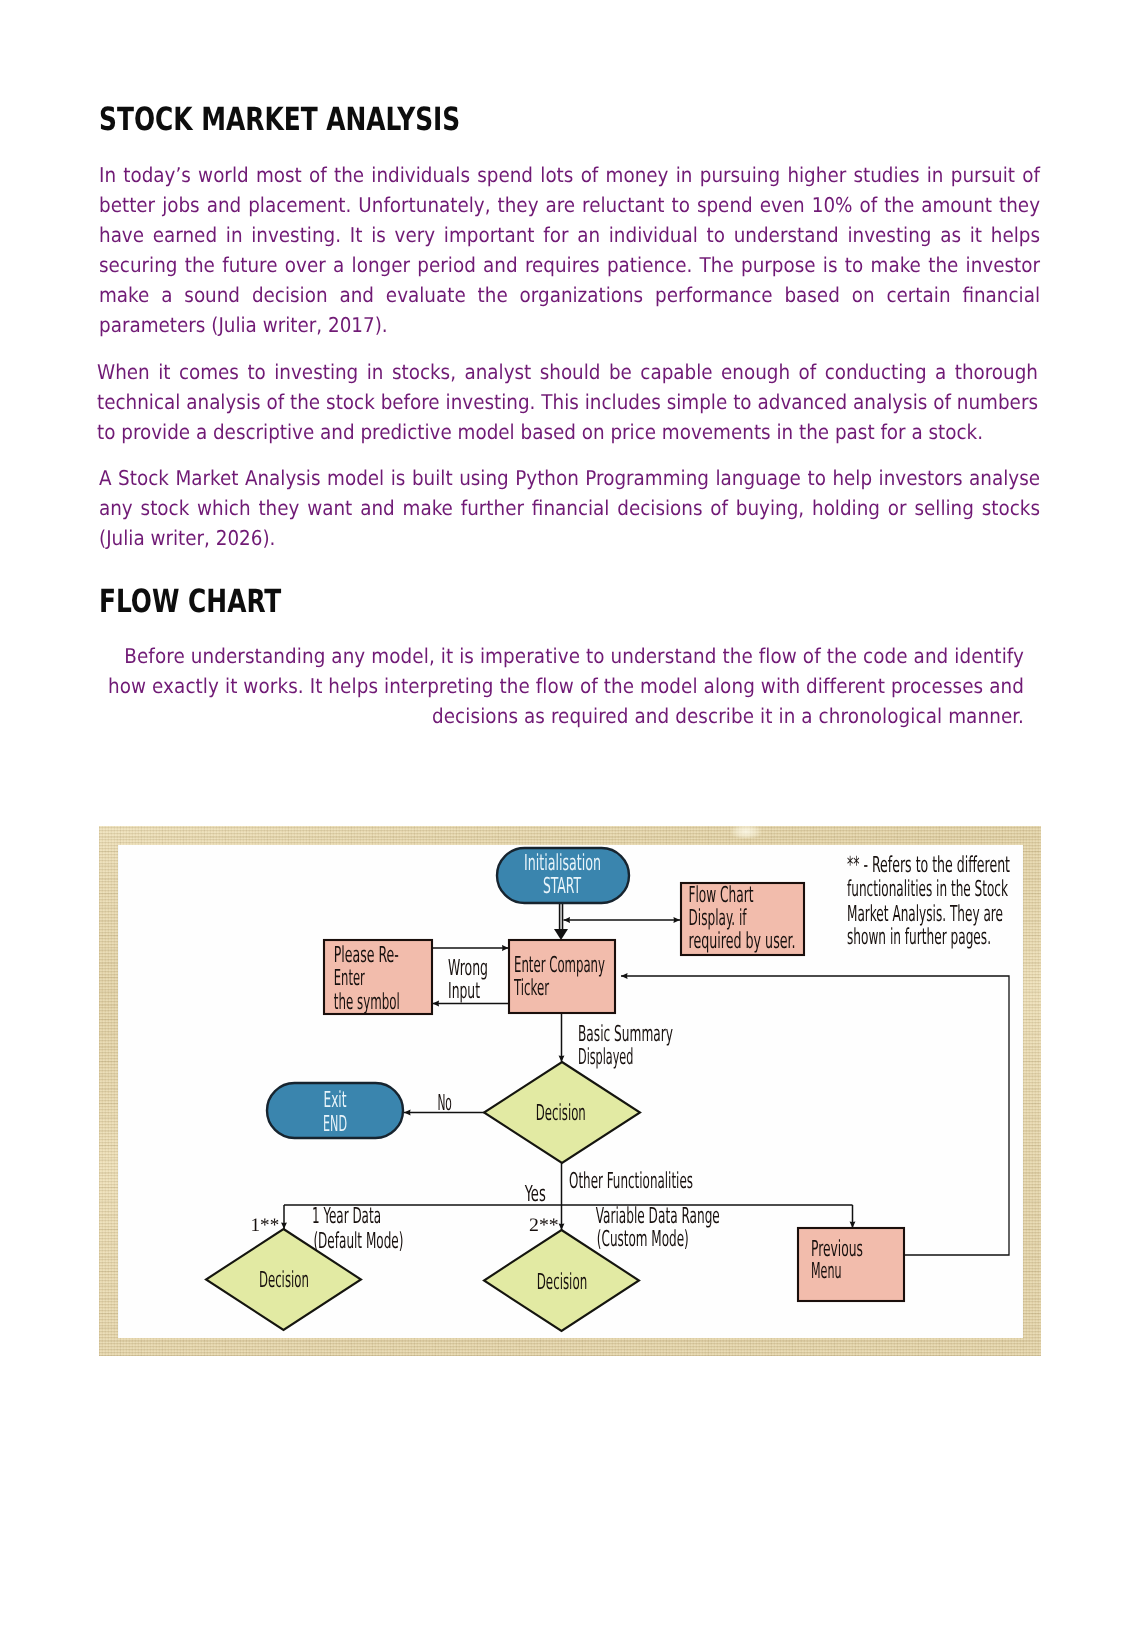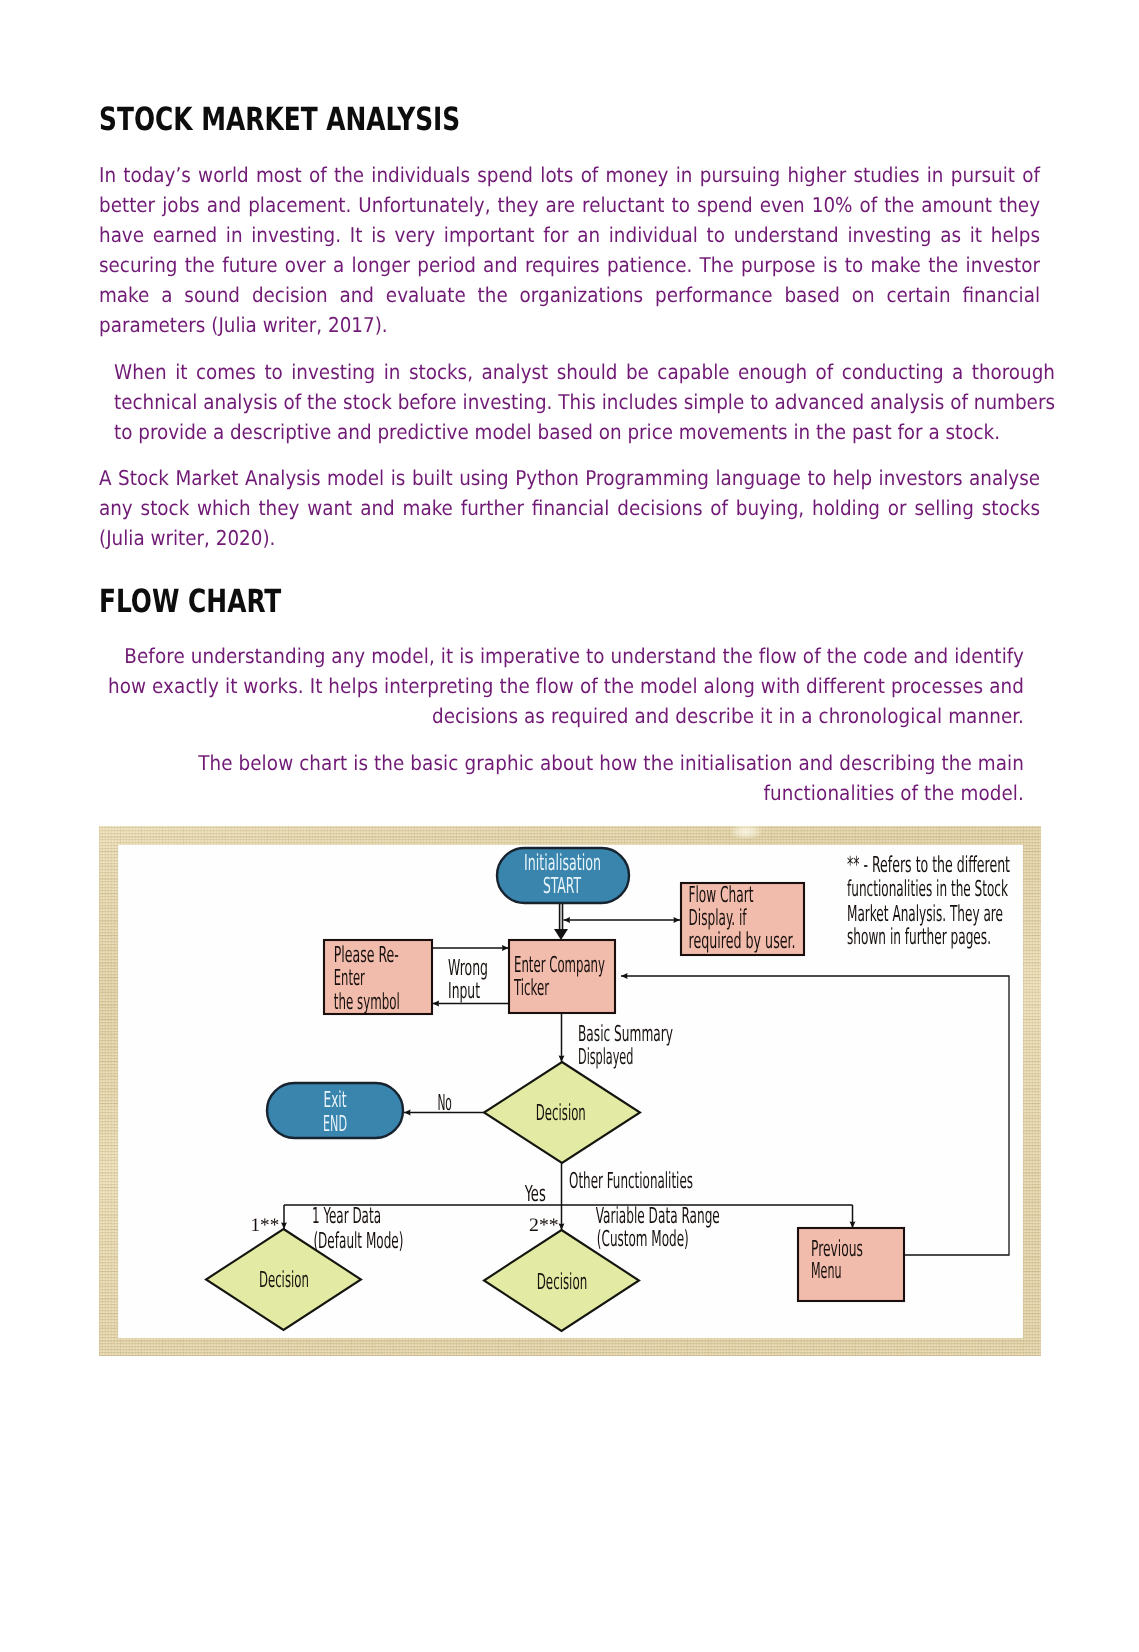--- a/index.html
+++ b/index.html
@@ -42,29 +42,28 @@
 </style>
 </head>
 <body>
 
 <div class="page">
 
   <h1 class="hd" style="left:99px;top:103px;">STOCK MARKET ANALYSIS</h1>
 
   <p class="para" style="left:99px;top:160px;width:941px;">In today’s world most of the individuals spend lots of money in pursuing higher studies in pursuit of better jobs and placement. Unfortunately, they are reluctant to spend even 10% of the amount they have earned in investing. It is very important for an individual to understand investing as it helps securing the future over a longer period and requires patience. The purpose is to make the investor make a sound decision and evaluate the organizations performance based on certain financial parameters (Julia writer, 2017).</p>
 
-  <p class="para" style="left:114px;top:357px;width:941px;">When it comes to investing in stocks, analyst should be capable enough of conducting a thorough technical analysis of the stock before investing. This includes simple to advanced analysis of numbers to provide a descriptive and predictive model based on price movements in the past for a stock.</p>
-
-  <p class="para" style="left:99px;top:463px;width:941px;">A Stock Market Analysis model is built using Python Programming language to help investors analyse any stock which they want and make further financial decisions of buying, holding or selling stocks (Julia writer, 2020).</p>
+  <p class="para" style="left:97px;top:357px;width:941px;">When it comes to investing in stocks, analyst should be capable enough of conducting a thorough technical analysis of the stock before investing. This includes simple to advanced analysis of numbers to provide a descriptive and predictive model based on price movements in the past for a stock.</p>
+
+  <p class="para" style="left:99px;top:463px;width:941px;">A Stock Market Analysis model is built using Python Programming language to help investors analyse any stock which they want and make further financial decisions of buying, holding or selling stocks (Julia writer, 2026).</p>
 
   <h1 class="hd" style="left:99px;top:585px;">FLOW CHART</h1>
 
   <p class="para paraL" style="left:99px;top:641px;width:925px;">Before understanding any model, it is imperative to understand the flow of the code and identify how exactly it works. It helps interpreting the flow of the model along with different processes and decisions as required and describe it in a chronological manner.</p>
 
-  <p class="para paraL" style="left:99px;top:748px;width:925px;">The below chart is the basic graphic about how the initialisation and describing the main functionalities of the model.</p>
 
   <div class="figure">
     <div class="frame-border">
       <svg class="frame-tex" viewBox="0 0 942 530" preserveAspectRatio="none">
         <defs>
           <filter id="linen" x="0" y="0" width="100%" height="100%">
             <feTurbulence type="fractalNoise" baseFrequency="0.9 0.22" numOctaves="3" seed="7" result="n"></feTurbulence>
             <feColorMatrix in="n" type="matrix" values="0 0 0 0 0.886  0 0 0 0 0.795  0 0 0 0 0.586  0 0 0 0 1"></feColorMatrix>
             <feComposite in2="SourceGraphic" operator="in"></feComposite>
           </filter>

